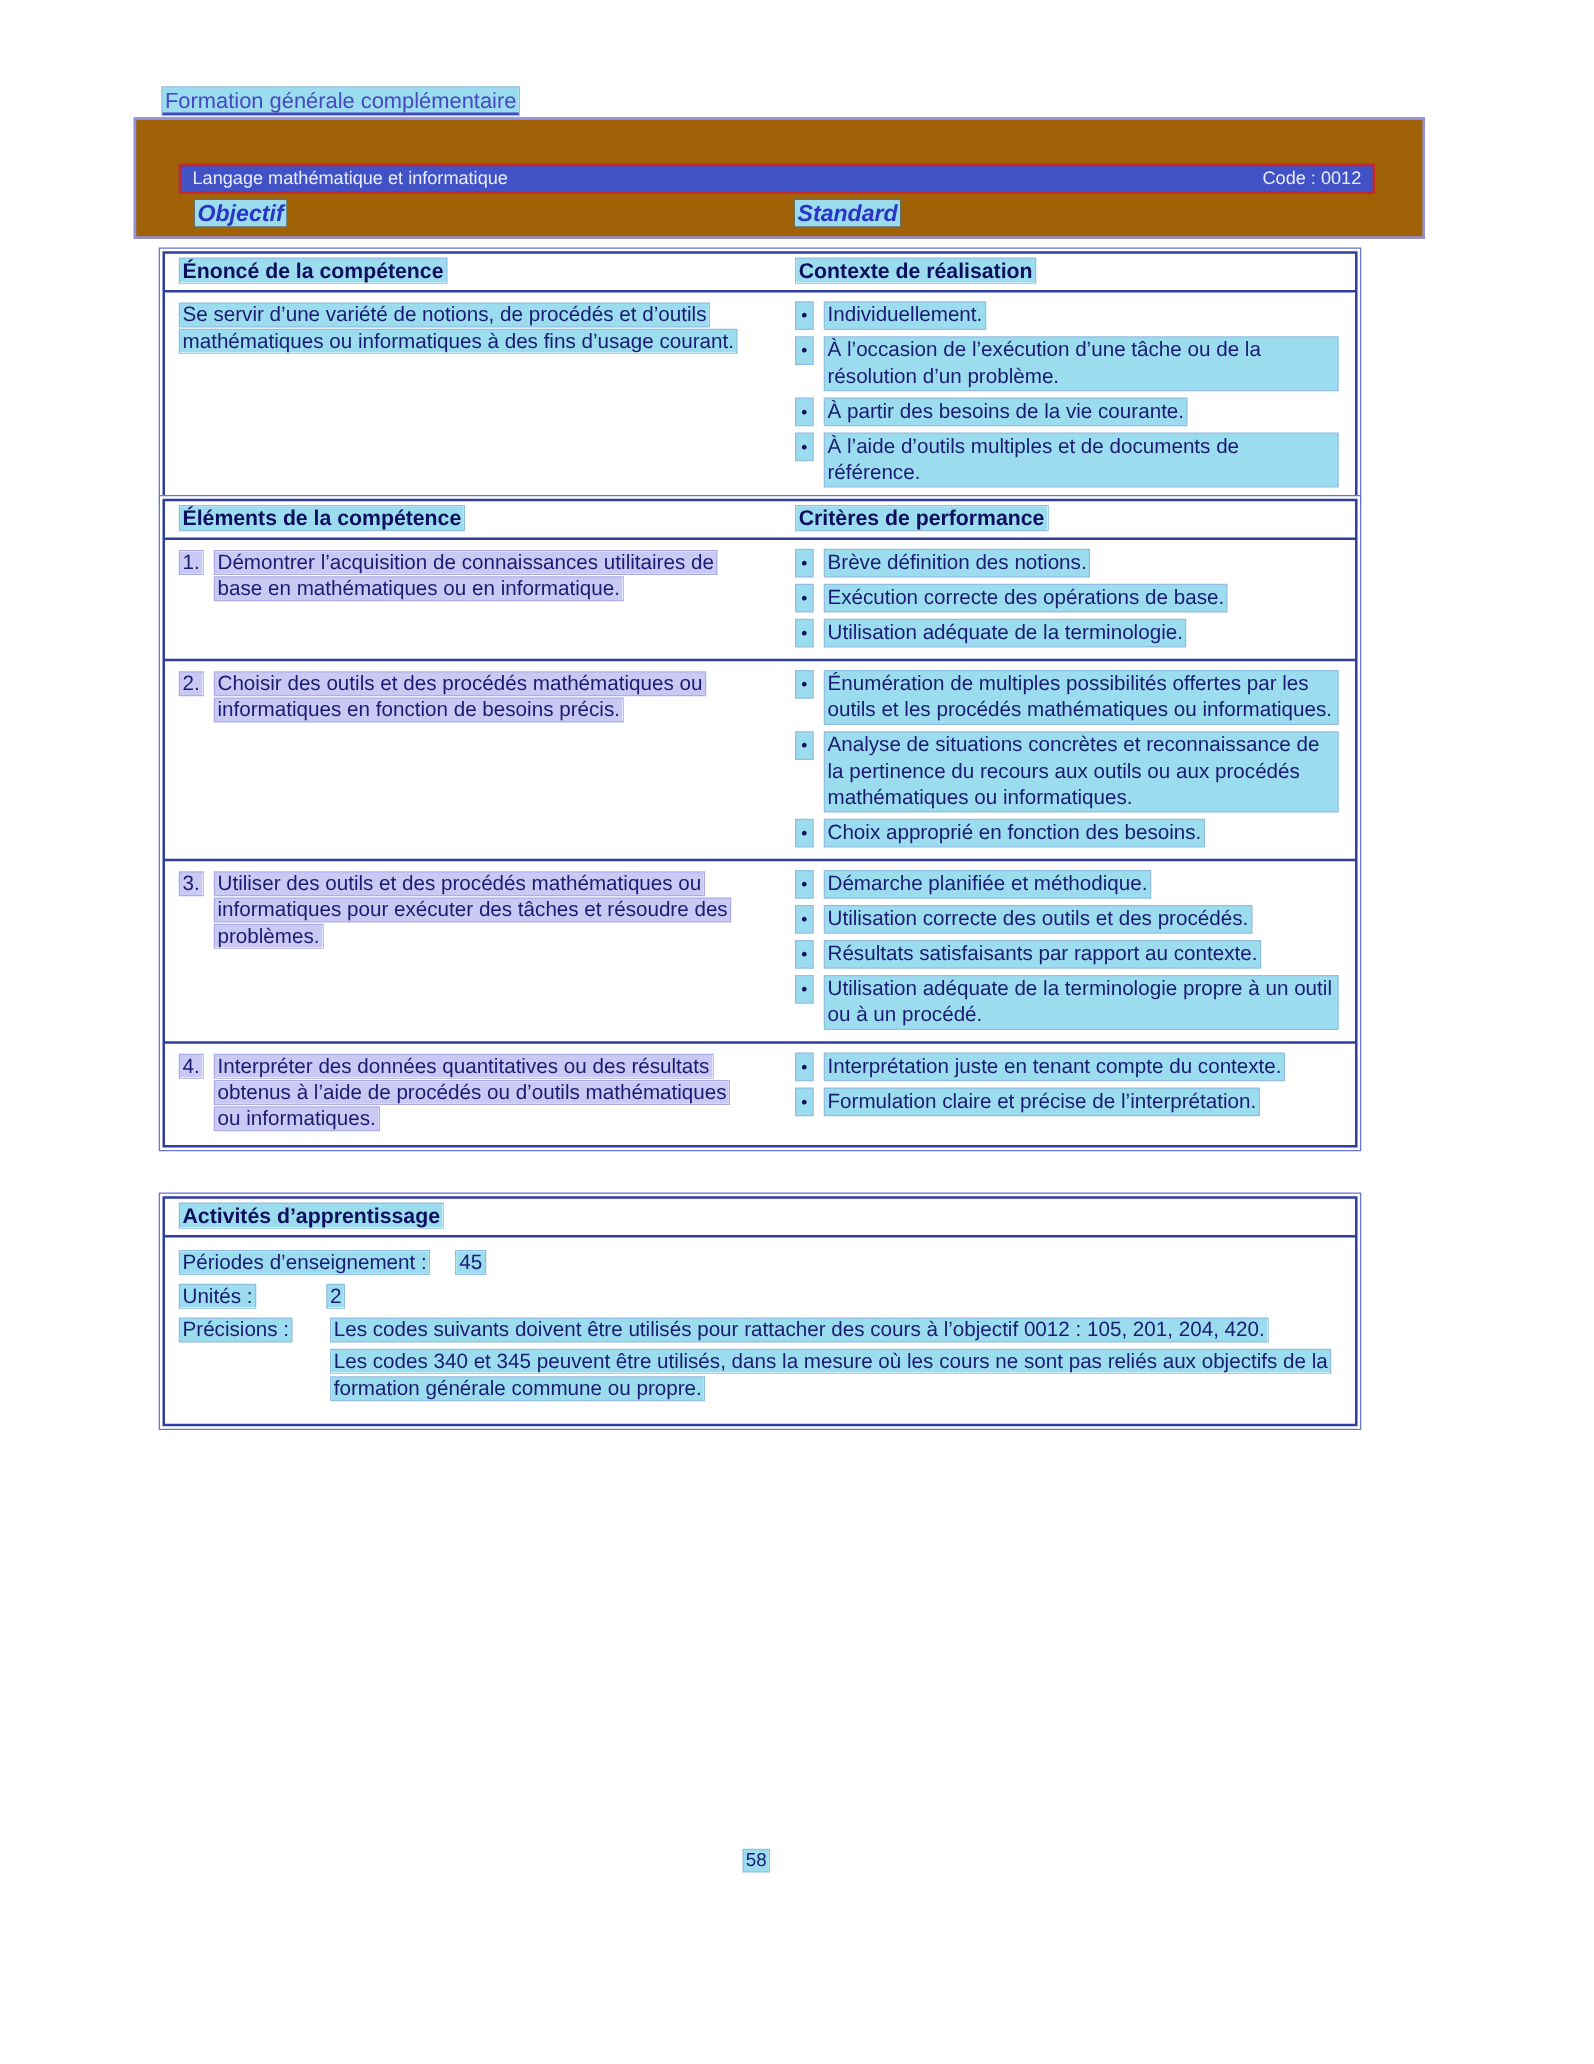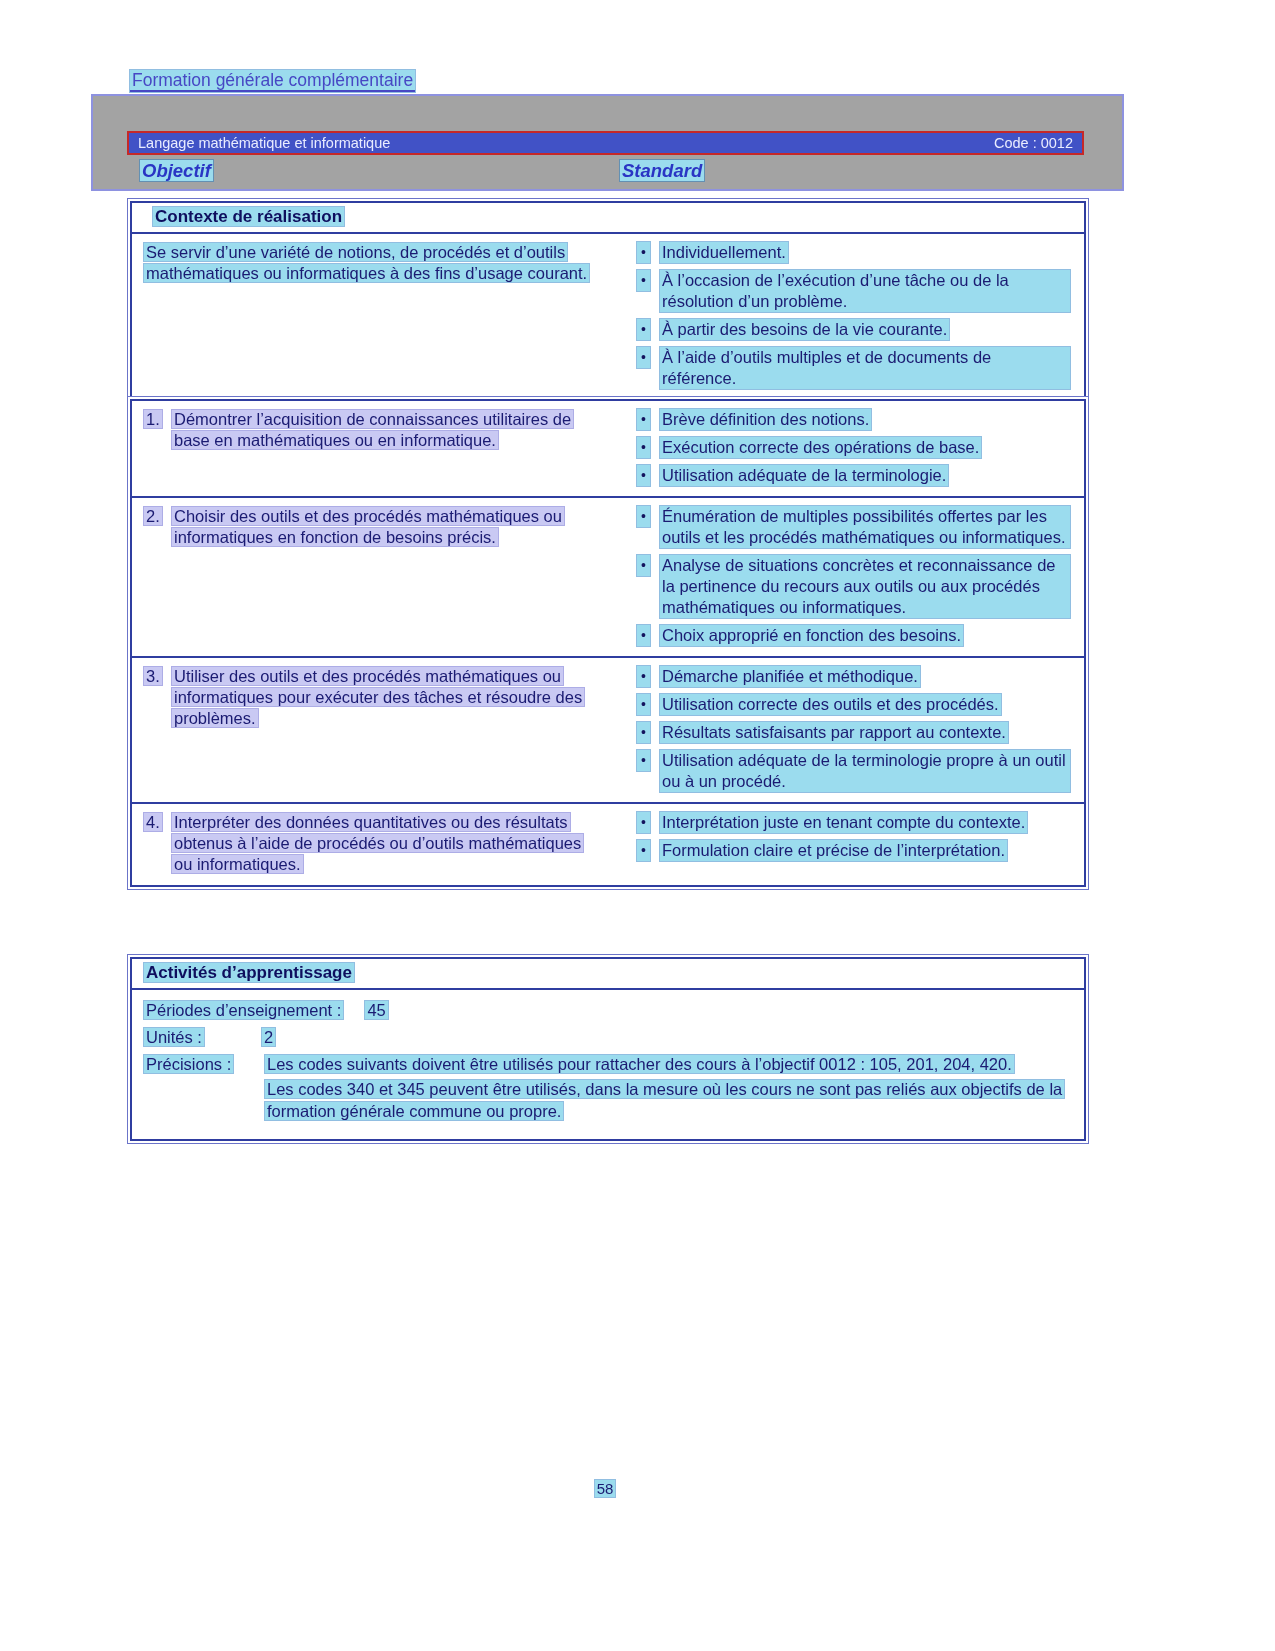--- a/index.html
+++ b/index.html
@@ -21,21 +21,21 @@
     box-shadow:0 0 0 1px rgba(105,105,210,0.55);
     padding:0 2px;
     -webkit-box-decoration-break:clone;
     box-decoration-break:clone;
   }
 
   .doc-header { position:absolute; left:130px; top:70px; font-size:17.5px; color:#4747c4; }
   .doc-header .hl { border-bottom:2px solid #4747c4; }
 
   
-  .title-box { position:absolute; left:91px; top:94px; width:1033px; height:97px; background:#a3a3a3; border:2px solid #8e92e0;padding-left:28px; }
+  .title-box { position:absolute; left:107px; top:94px; width:1033px; height:97px; background:#a16207; border:2px solid #8e92e0;padding-left:28px; }
   .code-bar {
     position:absolute; left:34px; top:35px; width:957px; height:24px;
     background:#4152c6; border:2px solid #c62828;
     display:flex; align-items:center; justify-content:space-between;
     padding:0 9px; color:#e9ecff; font-size:14.5px;
   }
   .obj-label { position:absolute; left:47px; top:64px; font-size:18.5px; font-weight:bold; font-style:italic; color:#2a35c4; }
   .std-label { position:absolute; left:527px; top:64px; font-size:18.5px; font-weight:bold; font-style:italic; color:#2a35c4; }
 
   
@@ -88,20 +88,21 @@
       <span>Langage mathématique et informatique</span>
       <span>Code : 0012</span>
     </div>
     <span class="obj-label"><span class="hl">Objectif</span></span>
     <span class="std-label"><span class="hl">Standard</span></span>
   </div>
 
   <div class="tbl tbl1">
     <div class="tbl-inner">
       <div class="tbl-head">
+        <div class="col-l"><span class="hl">Énoncé de la compétence</span></div>
         <div class="col-r"><span class="hl">Contexte de réalisation</span></div>
       </div>
       <div class="tbl-body">
         <div class="col-l">
           <span class="hl">Se servir d’une variété de notions, de procédés et d’outils mathématiques ou informatiques à des fins d’usage courant.</span>
         </div>
         <div class="col-r">
           <div class="bullet-item">
             <span class="bullet hl">•</span>
             <span class="hl">Individuellement.</span>
@@ -118,20 +119,24 @@
             <span class="bullet hl">•</span>
             <span class="hl">À l’aide d’outils multiples et de documents de référence.</span>
           </div>
         </div>
       </div>
     </div>
   </div>
 
   <div class="tbl tbl2">
     <div class="tbl-inner">
+      <div class="tbl-head">
+        <div class="col-l"><span class="hl">Éléments de la compétence</span></div>
+        <div class="col-r"><span class="hl">Critères de performance</span></div>
+      </div>
 
       <div class="tbl-row">
         <div class="col-l">
           <div class="numbered">
             <span class="num"><span class="hl-lav">1.</span></span>
             <span class="txt"><span class="hl-lav">Démontrer l’acquisition de connaissances utilitaires de base en mathématiques ou en informatique.</span></span>
           </div>
         </div>
         <div class="col-r">
           <div class="bullet-item">

